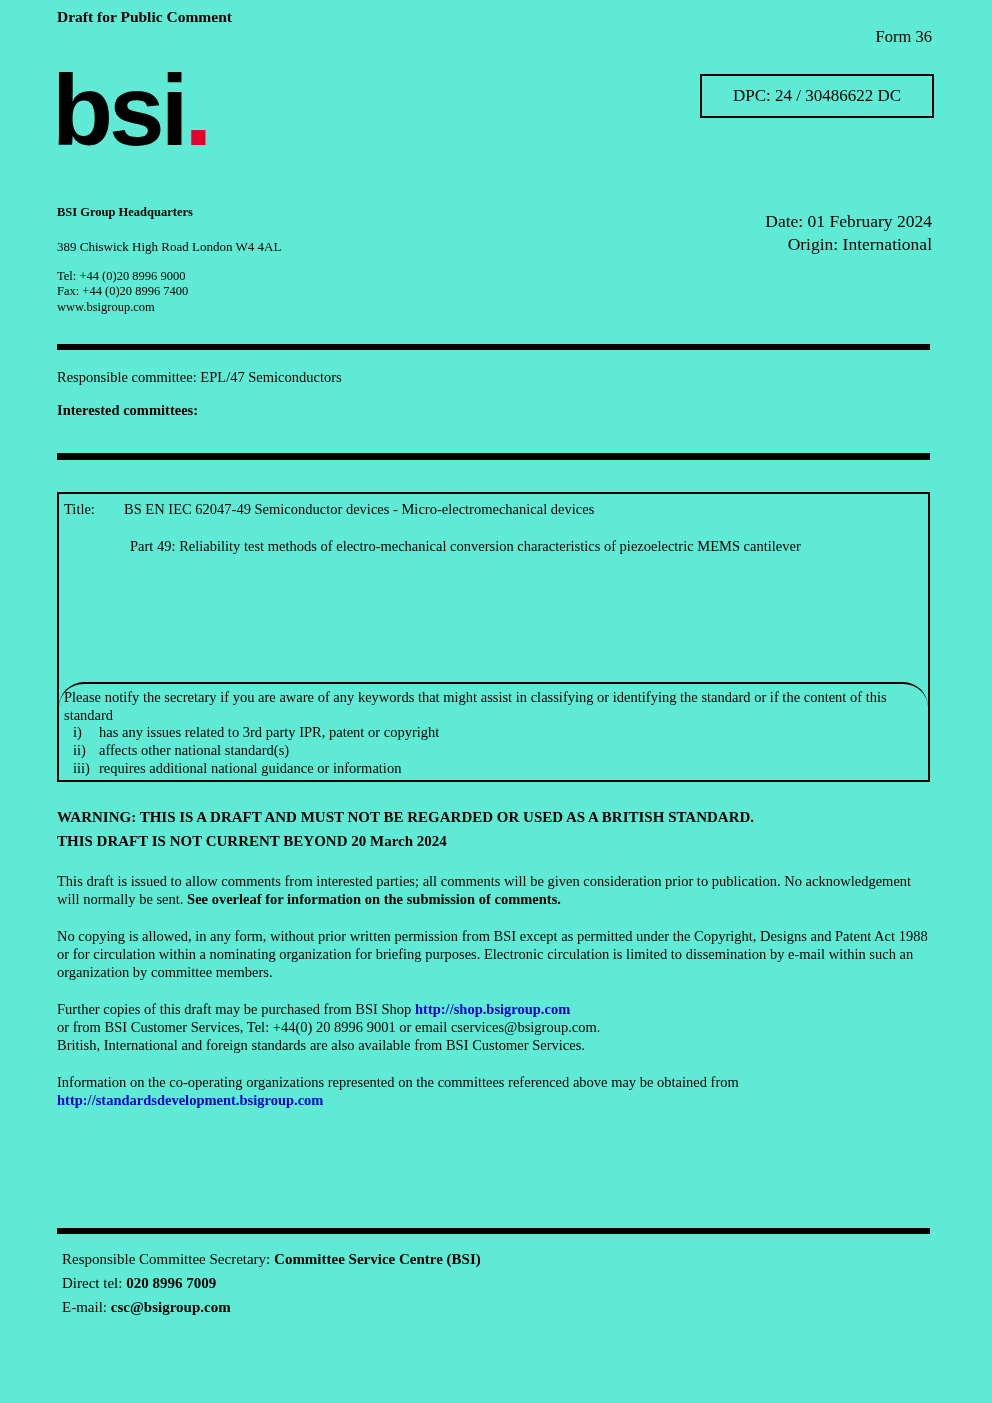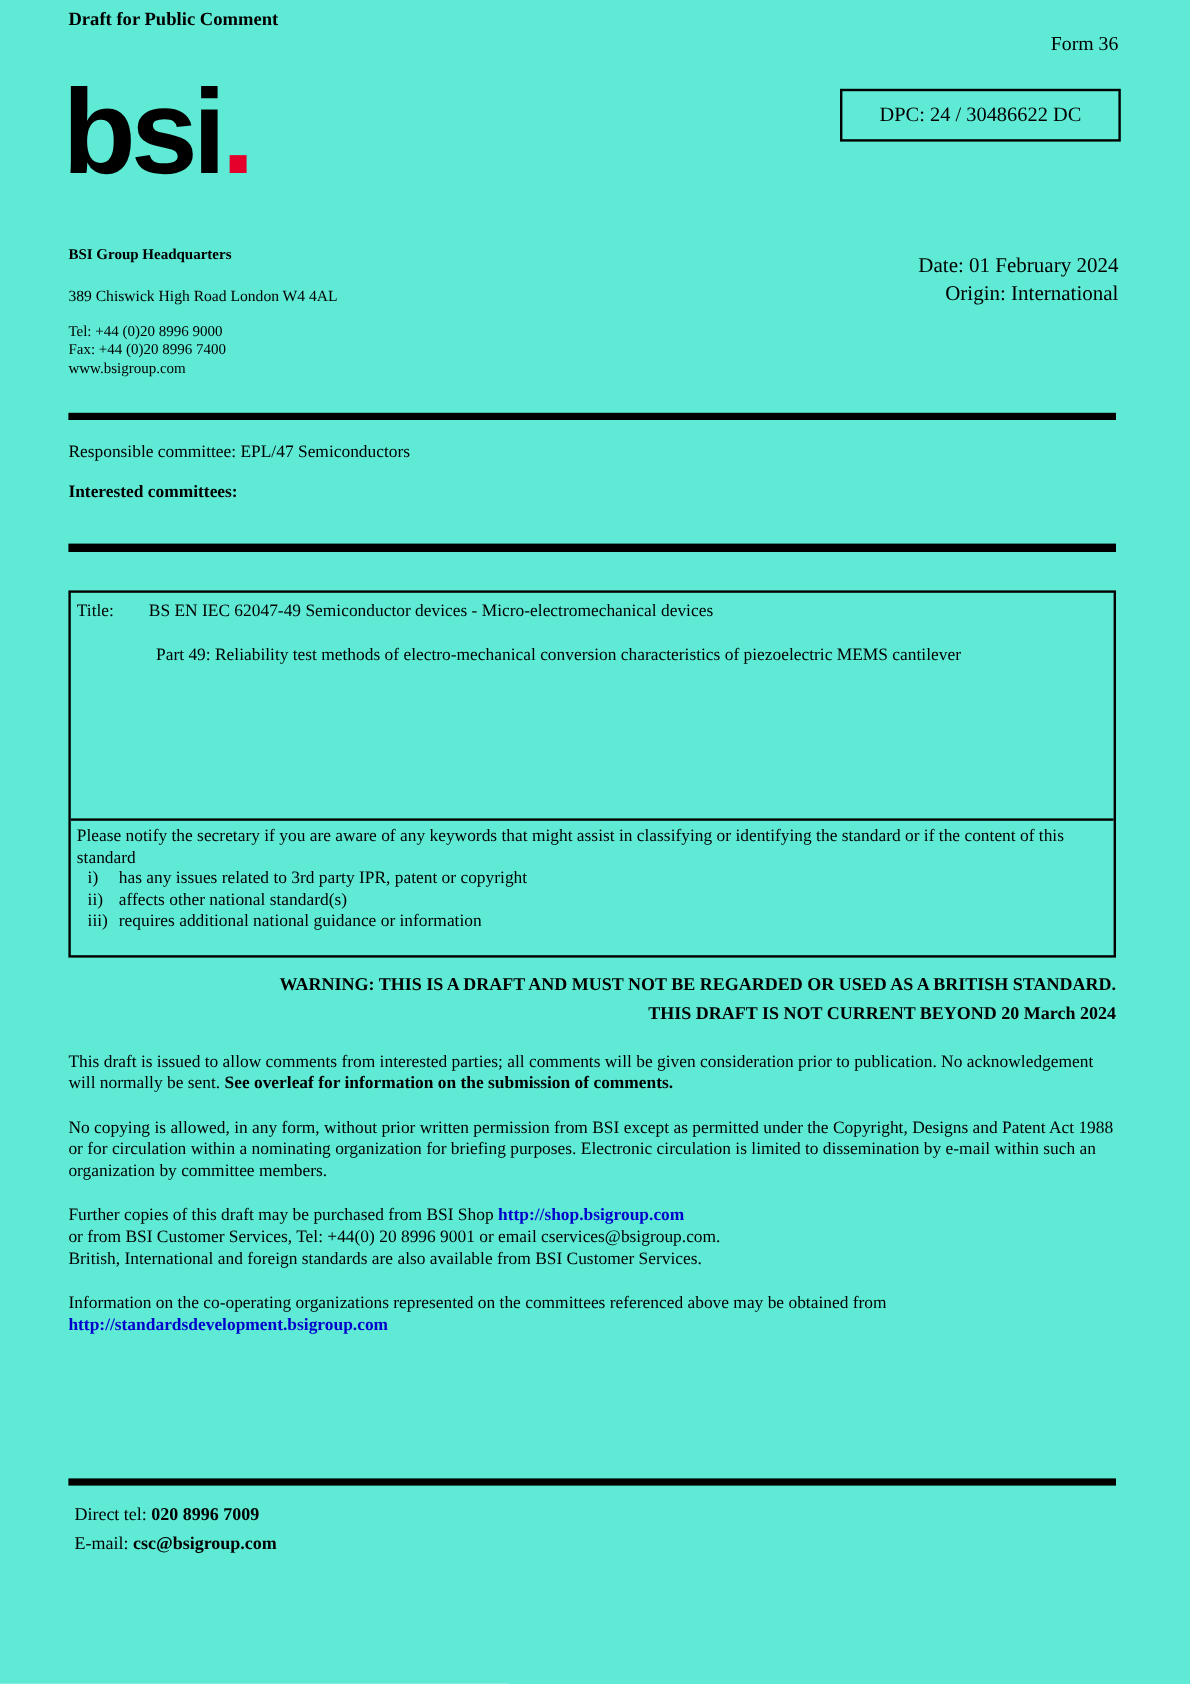--- a/index.html
+++ b/index.html
@@ -24,24 +24,24 @@
   .latest-date{font-weight:bold;font-size:15.5px;}
   .project-no{font-size:14.5px;}
   .resp{margin-top:19px;font-size:14.5px;}
   .interested{margin-top:16px;font-size:14.5px;font-weight:bold;}
   .bar-2{margin-top:34px;}
   .box{margin-top:32px;border:2px solid #000;font-size:14.5px;}
   .title-section{height:188px;padding:7px 5px;box-sizing:border-box;}
   .title-row{display:flex;}
   .title-label{width:60px;flex:none;}
   .title-line2{margin-left:66px;margin-top:20px;}
-  .keywords-section{border-top:2px solid #000;padding:5px 5px 19px;line-height:1.22;}
+  .keywords-section{border-top:2px solid #000;padding:5px 5px 3px;line-height:1.22;border-radius:25px;}
   .kw-item{display:flex;margin-left:9px;}
   .kw-num{width:26px;flex:none;}
-  .warning{margin-top:12px;text-align:right;font-weight:bold;font-size:15px;line-height:1.55;}
+  .warning{margin-top:24px;text-align:left;font-weight:bold;font-size:15px;line-height:1.55;}
   .para{margin-top:20px;font-size:14.5px;line-height:1.22;}
   .bold{font-weight:bold;text-align:right;}
   .link{color:#0000cc;font-weight:bold;text-decoration:none;cursor:pointer;}
   .bar-bottom{margin-top:118px;}
   .footer{margin-top:13px;margin-left:5px;font-size:15px;line-height:24px;}
 </style>
 </head>
 <body>
 
 <div class="page">
@@ -121,20 +121,23 @@
 
     <div class="para">
       <div>Information on the co-operating organizations represented on the committees referenced above may be obtained from</div>
       <div><a class="link">http://standardsdevelopment.bsigroup.com</a></div>
     </div>
 
     <div class="bar bar-bottom"></div>
 
     <div class="footer">
       <div>
+        <span>Responsible Committee Secretary: </span><span class="bold">Committee Service Centre (BSI)</span>
+      </div>
+      <div>
         <span>Direct tel: </span><span class="bold">020 8996 7009</span>
       </div>
       <div>
         <span>E-mail: </span><span class="bold">csc@bsigroup.com</span>
       </div>
     </div>
 
   </div>
 </div>
 

